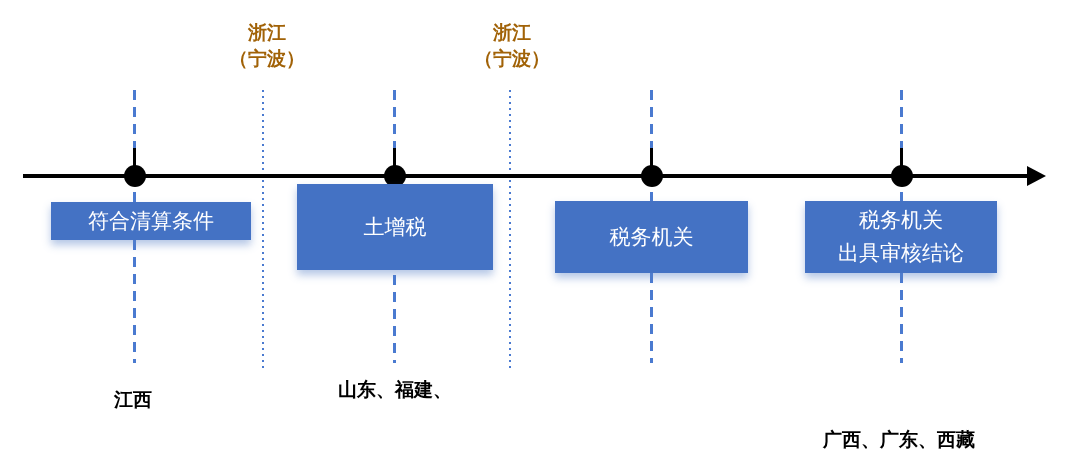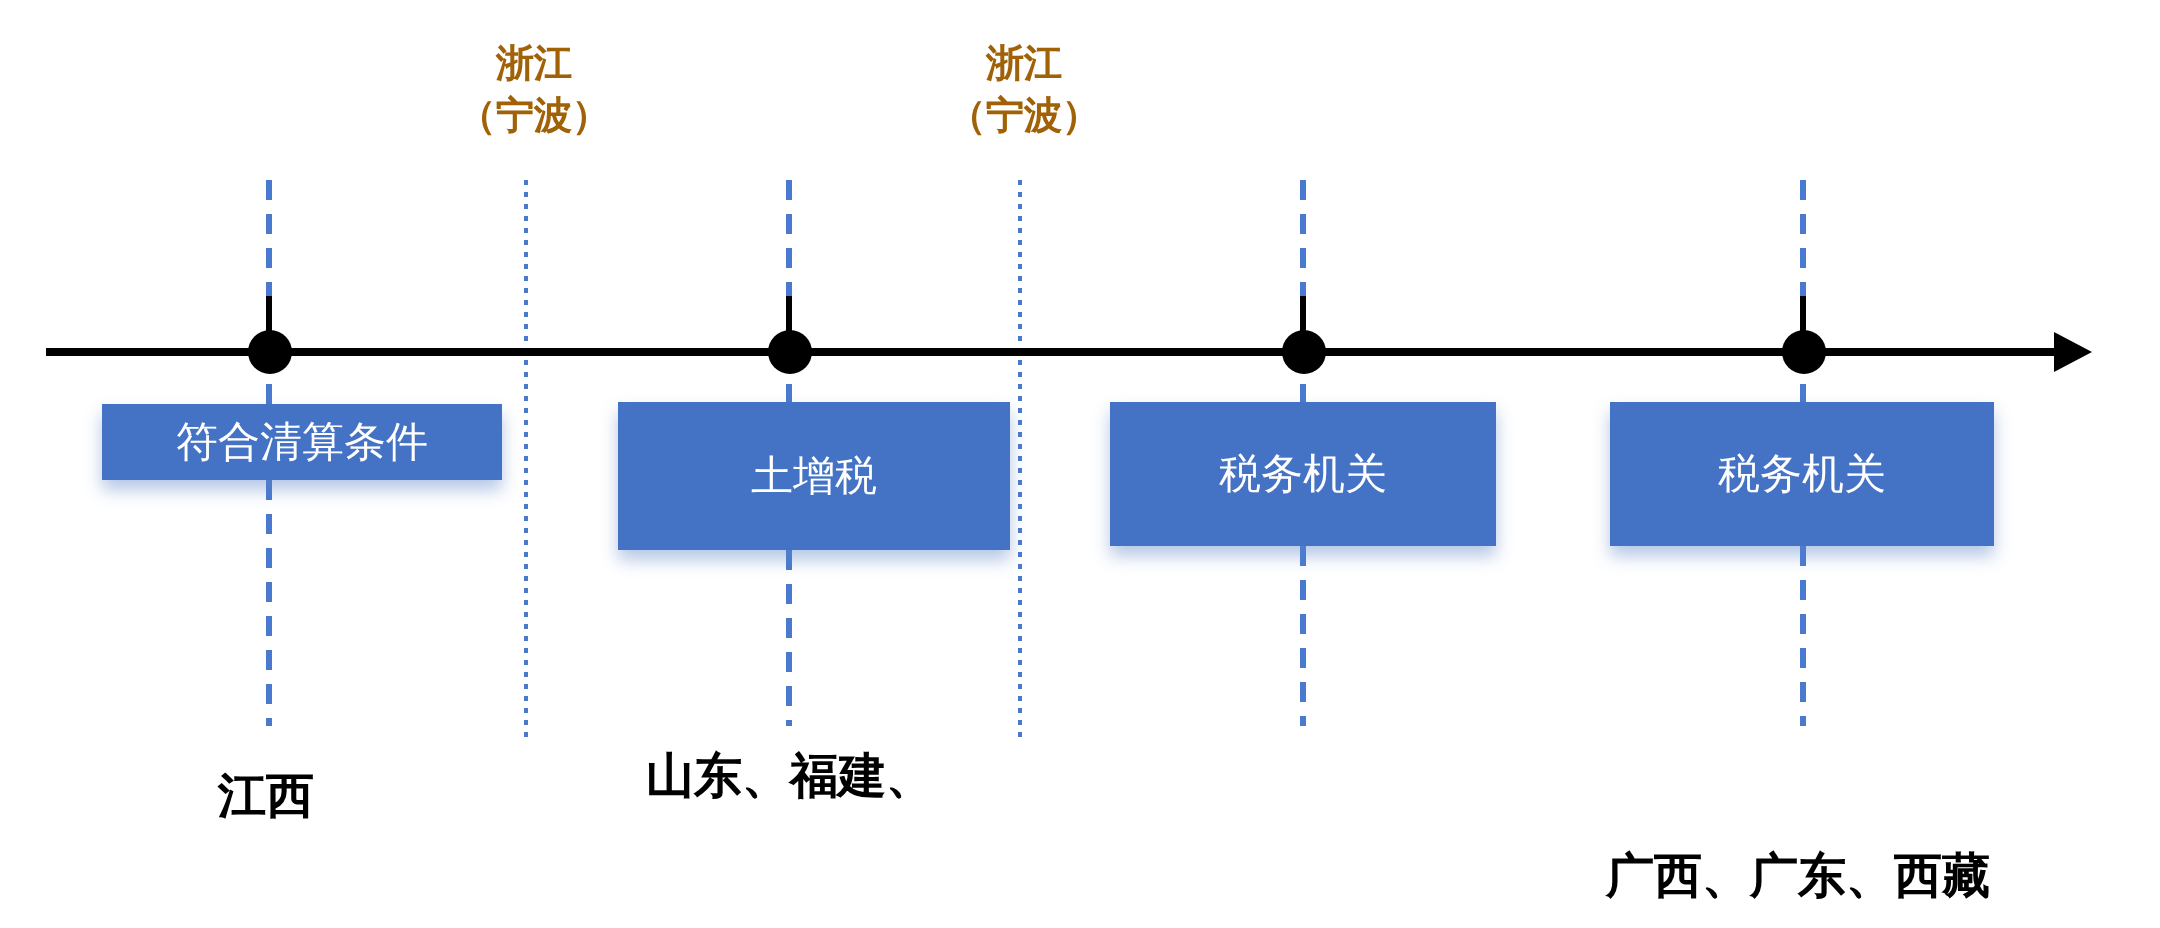--- a/index.html
+++ b/index.html
@@ -53,21 +53,21 @@
     font-family:"Liberation Serif", serif;
   }
   .box .bline{white-space:nowrap;}
   
   .toplabel{
     position:absolute;top:20px;width:150px;text-align:center;z-index:6;
     font-size:19px;font-weight:bold;line-height:26px;color:#a16207;
   }
   .note{
     position:absolute;text-align:center;z-index:6;
-    font-size:24px;font-weight:bold;line-height:27px;color:#000;
+    font-size:19px;font-weight:bold;line-height:27px;color:#000;
   }
 </style>
 </head>
 <body>
 
 <div class="canvas">
 
   <div class="dot-v" style="left:262px;top:90px;height:282px;"></div>
   <div class="dot-v" style="left:509px;top:90px;height:282px;"></div>
 
@@ -101,28 +101,29 @@
   <div class="tick" style="left:900px;"></div>
 
   <div class="dot" style="left:124px;"></div>
   <div class="dot" style="left:384px;"></div>
   <div class="dot" style="left:641px;"></div>
   <div class="dot" style="left:891px;"></div>
 
   <div class="box" style="left:51px;top:202px;width:200px;height:38px;">
     <div class="bline">符合清算条件</div>
   </div>
-  <div class="box" style="left:297px;top:201px;width:196px;height:74px;margin-left:12px;">
+  <div class="box" style="left:297px;top:184px;width:196px;height:86px;">
     <div class="bline">土增税</div>
   </div>
   <div class="box" style="left:555px;top:201px;width:193px;height:72px;">
     <div class="bline">税务机关</div>
   </div>
   <div class="box" style="left:805px;top:201px;width:192px;height:72px;">
     <div class="bline">税务机关</div>
+    <div class="bline">出具审核结论</div>
   </div>
 
   <div class="note" style="left:73px;top:386px;width:120px;">
     <div>江西</div>
   </div>
   <div class="note" style="left:300px;top:376px;width:190px;">
     <div>山东、福建、</div>
   </div>
   <div class="note" style="left:786px;top:408px;width:226px;margin-top:18px;">
     <div>广西、广东、西藏</div>

